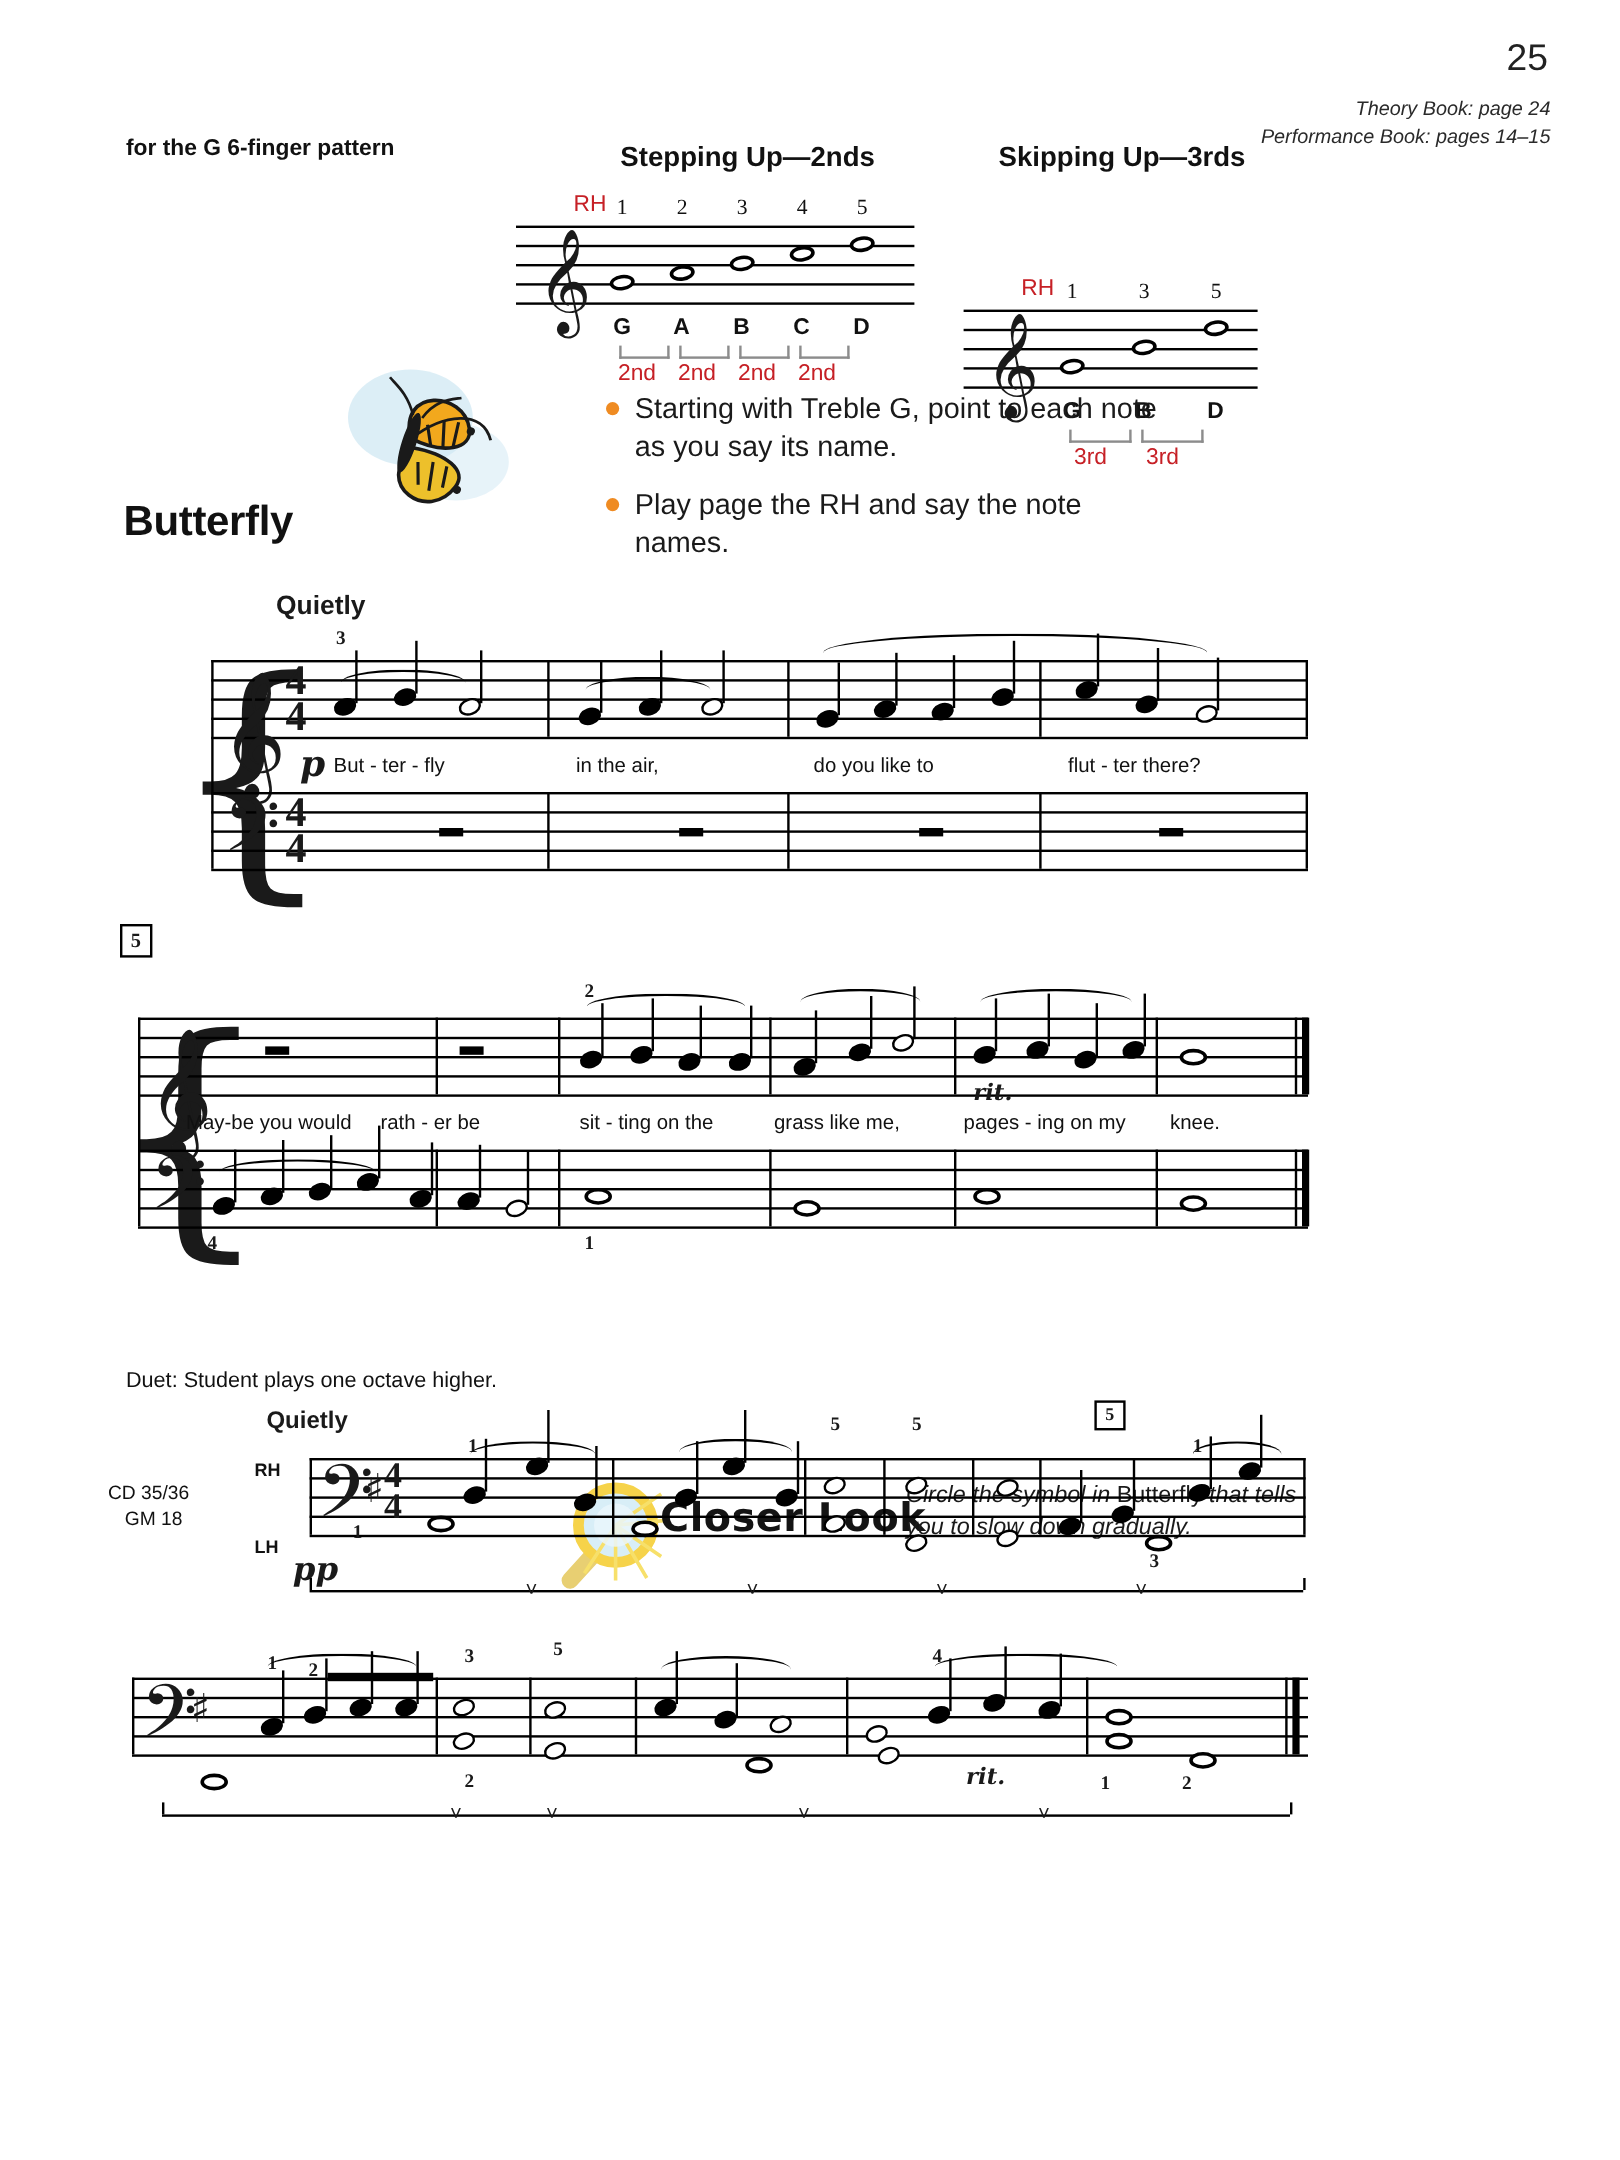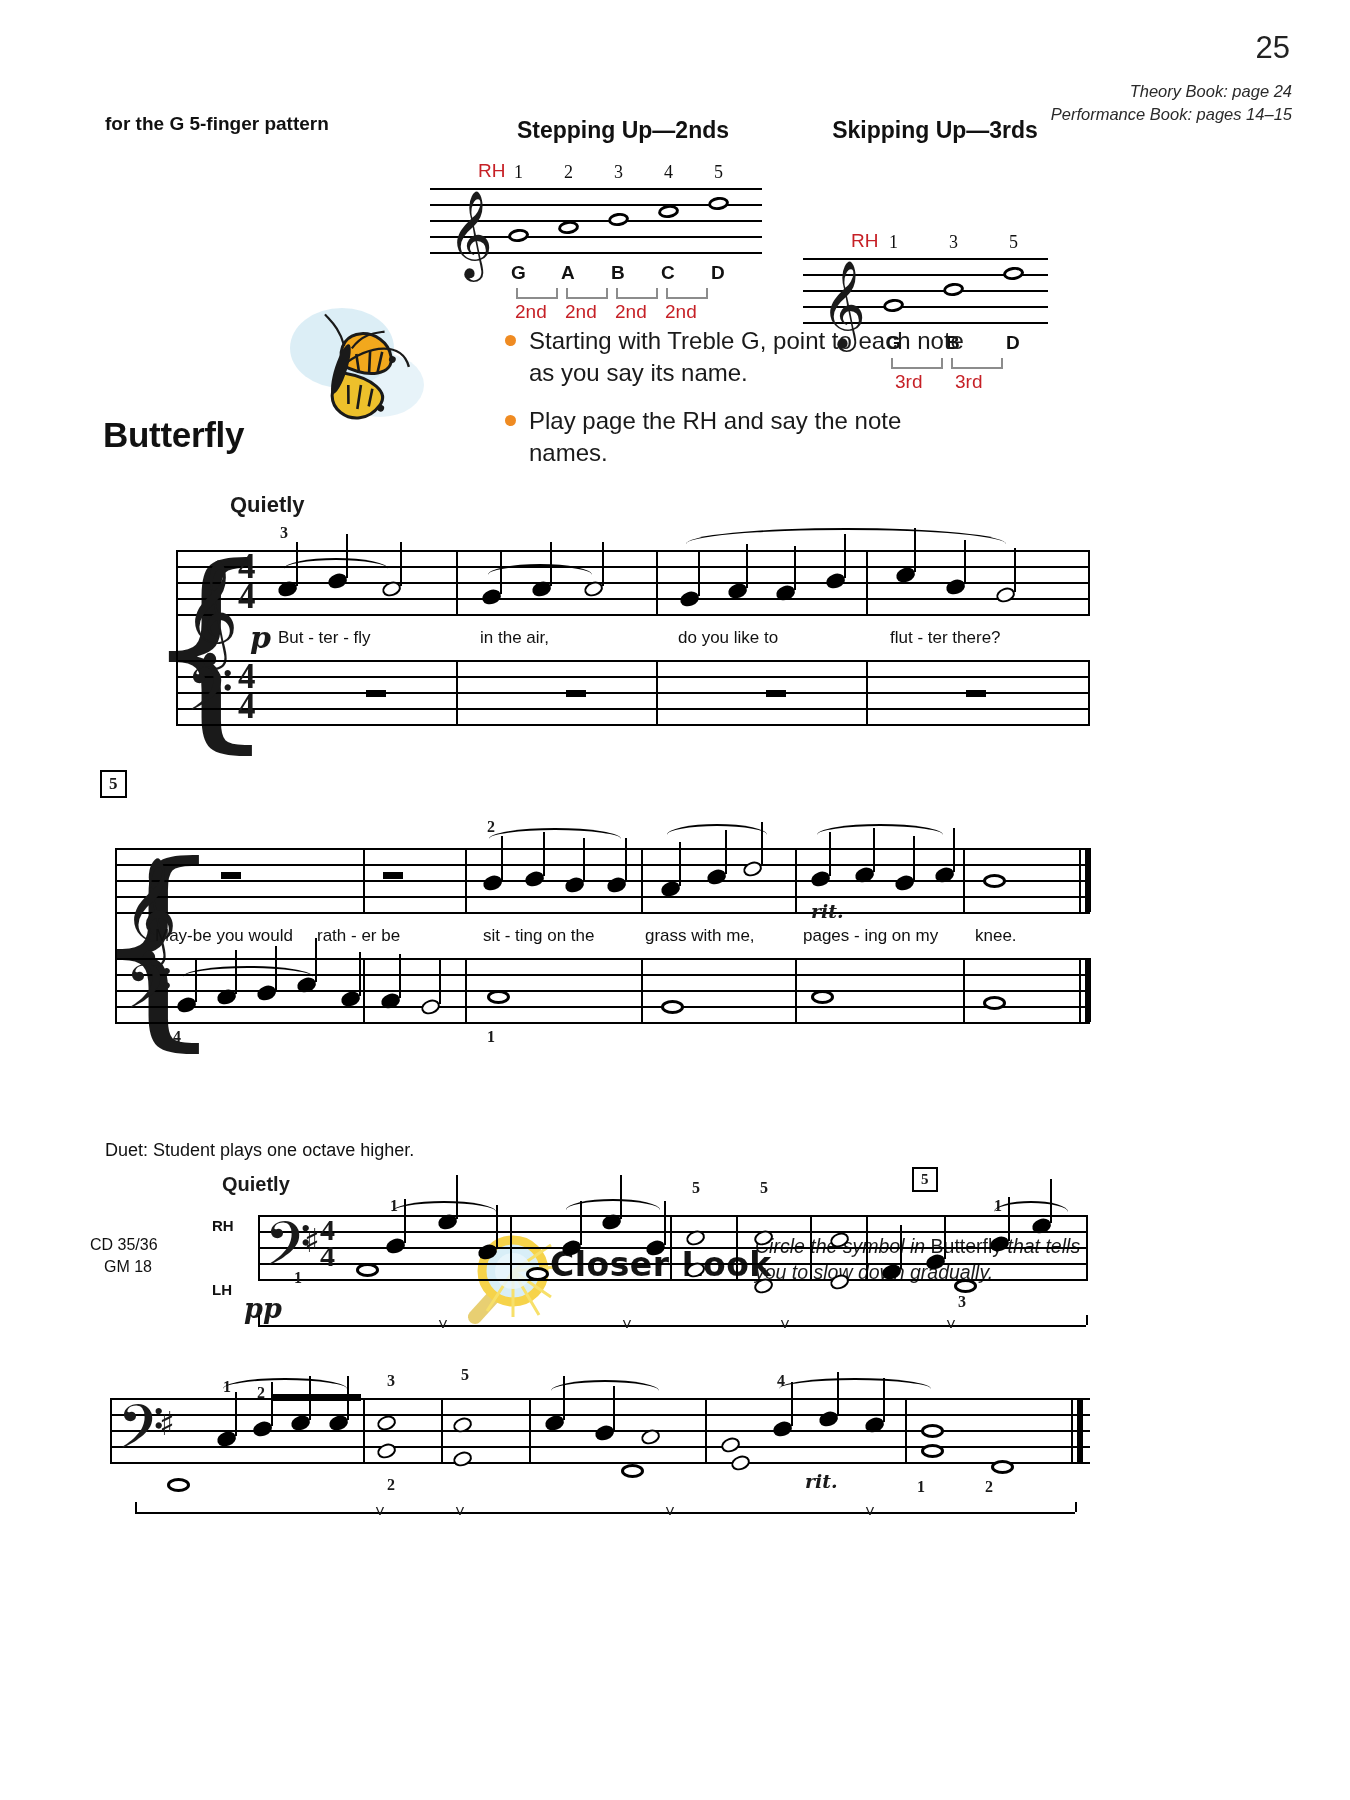--- a/index.html
+++ b/index.html
@@ -112,21 +112,21 @@
 </head>
 <body>
 
 <div class="abs" id="page-number">25</div>
 <div class="abs" id="book-refs">
   <div>Theory Book: page 24</div>
   <div>Performance Book: pages 14–15</div>
 </div>
 
 <div class="abs" id="title-block">
-  <div id="lesson-subtitle">for the G 5-finger pattern</div>
+  <div id="lesson-subtitle">for the G 6-finger pattern</div>
 </div>
 
 <div class="abs" id="butterfly-art">
   <svg width="190" height="175" viewBox="0 0 190 175">
     <ellipse cx="72" cy="68" rx="52" ry="40" fill="#bfe0ef" opacity="0.55"></ellipse>
     <ellipse cx="110" cy="105" rx="44" ry="32" fill="#cfe8f3" opacity="0.5"></ellipse>
     <g transform="translate(48,30) rotate(18)">
       <path d="M40 45 C18 8, 70 -6, 84 22 C92 38, 70 50, 40 45 Z" fill="#f2a81d" stroke="#1a1a1a" stroke-width="3"></path>
       <path d="M44 52 C22 92, 76 108, 88 72 C94 56, 72 48, 44 52 Z" fill="#edc02b" stroke="#1a1a1a" stroke-width="3"></path>
       <path d="M40 46 C60 16, 90 4, 104 26" fill="none" stroke="#1a1a1a" stroke-width="2.4"></path>
@@ -394,21 +394,21 @@
       <div class="head"></div>
       <div class="stem" style="left:18px; top:-40px;"></div>
     </div>
   <div class="slur" style="left:722px; top:14px; width:126px;"></div>
   <div class="wnote" style="left:888px; top:64px;"></div>
   <div class="rit" style="left:716px; top:90px;">rit.</div>
 
   <div class="lyric" style="left:60px;  top:116px;">May-be you would</div>
   <div class="lyric" style="left:222px; top:116px;">rath - er    be</div>
   <div class="lyric" style="left:388px; top:116px;">sit - ting  on   the</div>
-  <div class="lyric" style="left:550px; top:116px;">grass with me,</div>
+  <div class="lyric" style="left:550px; top:116px;">grass like me,</div>
   <div class="lyric" style="left:708px; top:116px;">pages - ing  on   my</div>
   <div class="lyric" style="left:880px; top:116px;">knee.</div>
 
   <div class="staff5" style="left:20px; top:148px; width:975px; height:64px;">
     <div class="ln" style="top:0;"></div>
       <div class="ln" style="top:16px;"></div>
     <div class="ln" style="top:32px;"></div>
       <div class="ln" style="top:48px;"></div>
     <div class="ln" style="top:64px;"></div>
   </div>

